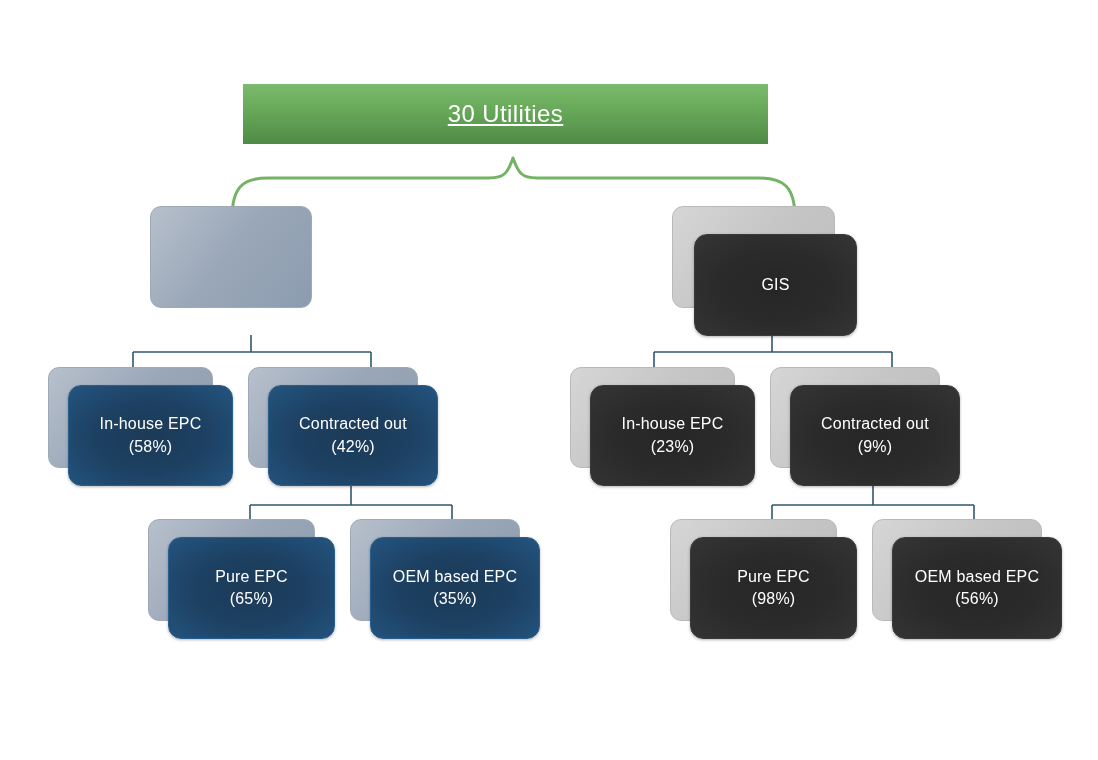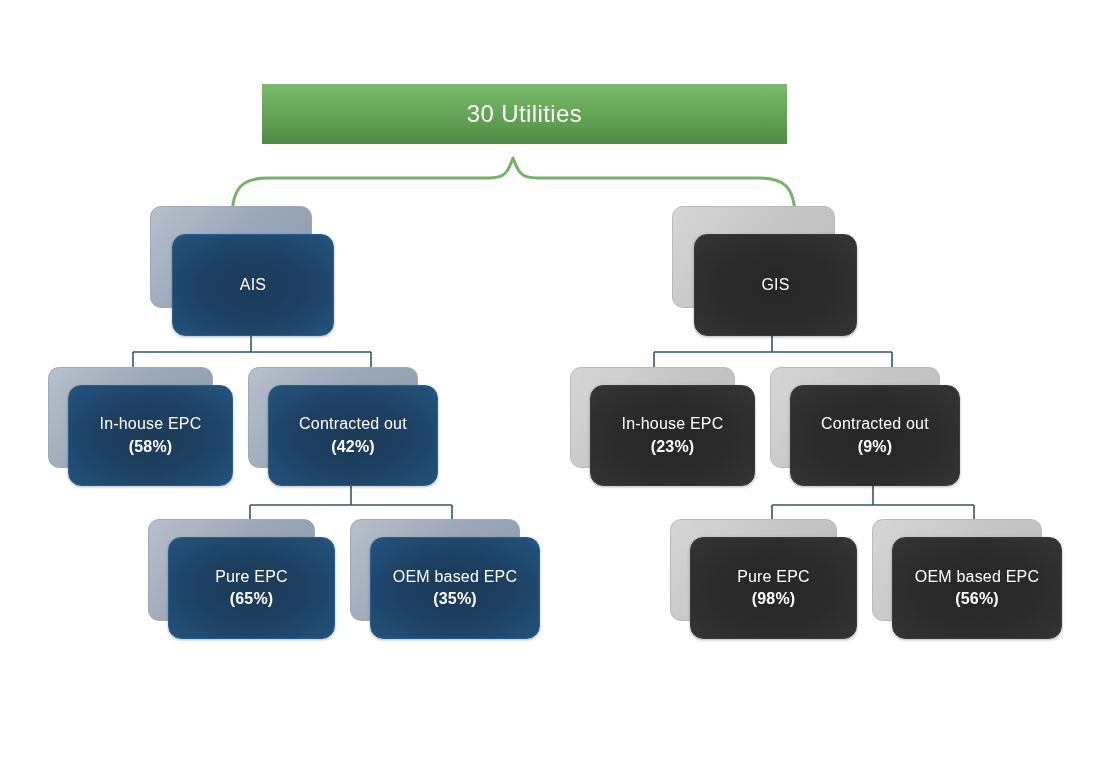--- a/index.html
+++ b/index.html
@@ -79,21 +79,21 @@
     box-shadow: 0 1px 3px rgba(0,0,0,0.30);
   }
 
   .card .label {
     display: block;
     font-weight: 400;
     letter-spacing: 0.2px;
   }
   .card .value {
     display: block;
-    font-weight: 700;
+    font-weight: 400;
     letter-spacing: 0.2px;
   }
   .card .value:empty { display: none; }
 
   
   .root-banner {
     position: absolute;
     display: flex;
     align-items: center;
     justify-content: center;
@@ -120,30 +120,26 @@
 
     <path d="M 251 335 L 251 352 M 133 352 L 371 352 M 133 352 L 133 369 M 371 352 L 371 369" fill="none" stroke="#31586f" stroke-width="1.6"></path>
 
     <path d="M 351 486 L 351 505 M 250 505 L 452 505 M 250 505 L 250 522 M 452 505 L 452 522" fill="none" stroke="#31586f" stroke-width="1.6"></path>
 
     <path d="M 772 335 L 772 352 M 654 352 L 892 352 M 654 352 L 654 369 M 892 352 L 892 369" fill="none" stroke="#31586f" stroke-width="1.6"></path>
 
     <path d="M 873 486 L 873 505 M 772 505 L 974 505 M 772 505 L 772 522 M 974 505 L 974 522" fill="none" stroke="#31586f" stroke-width="1.6"></path>
   </svg>
 
-  <div class="root-banner" style="left:262px; top:84px; width:525px; height:60px; font-size:24px;">
+  <div class="root-banner" style="left:243px; top:84px; width:525px; height:60px; font-size:24px;text-decoration:underline;">
     <span>30 Utilities</span>
   </div>
 
   <div class="node blue" style="left:150px; top:206px; width:184px; height:130px;">
     <div class="plate" style="width:162px; height:102px;"></div>
-    <div class="card" style="left:22px; top:28px; width:162px; height:102px; font-size:16px;">
-      <span class="label">AIS</span>
-
-    </div>
   </div>
 
   <div class="node blue" style="left:48px; top:367px; width:185px; height:119px;">
     <div class="plate" style="width:165px; height:101px;"></div>
     <div class="card" style="left:20px; top:18px; width:165px; height:101px; font-size:16px;">
       <span class="label">In-house EPC</span>
       <span class="value">(58%)</span>
     </div>
   </div>
 

